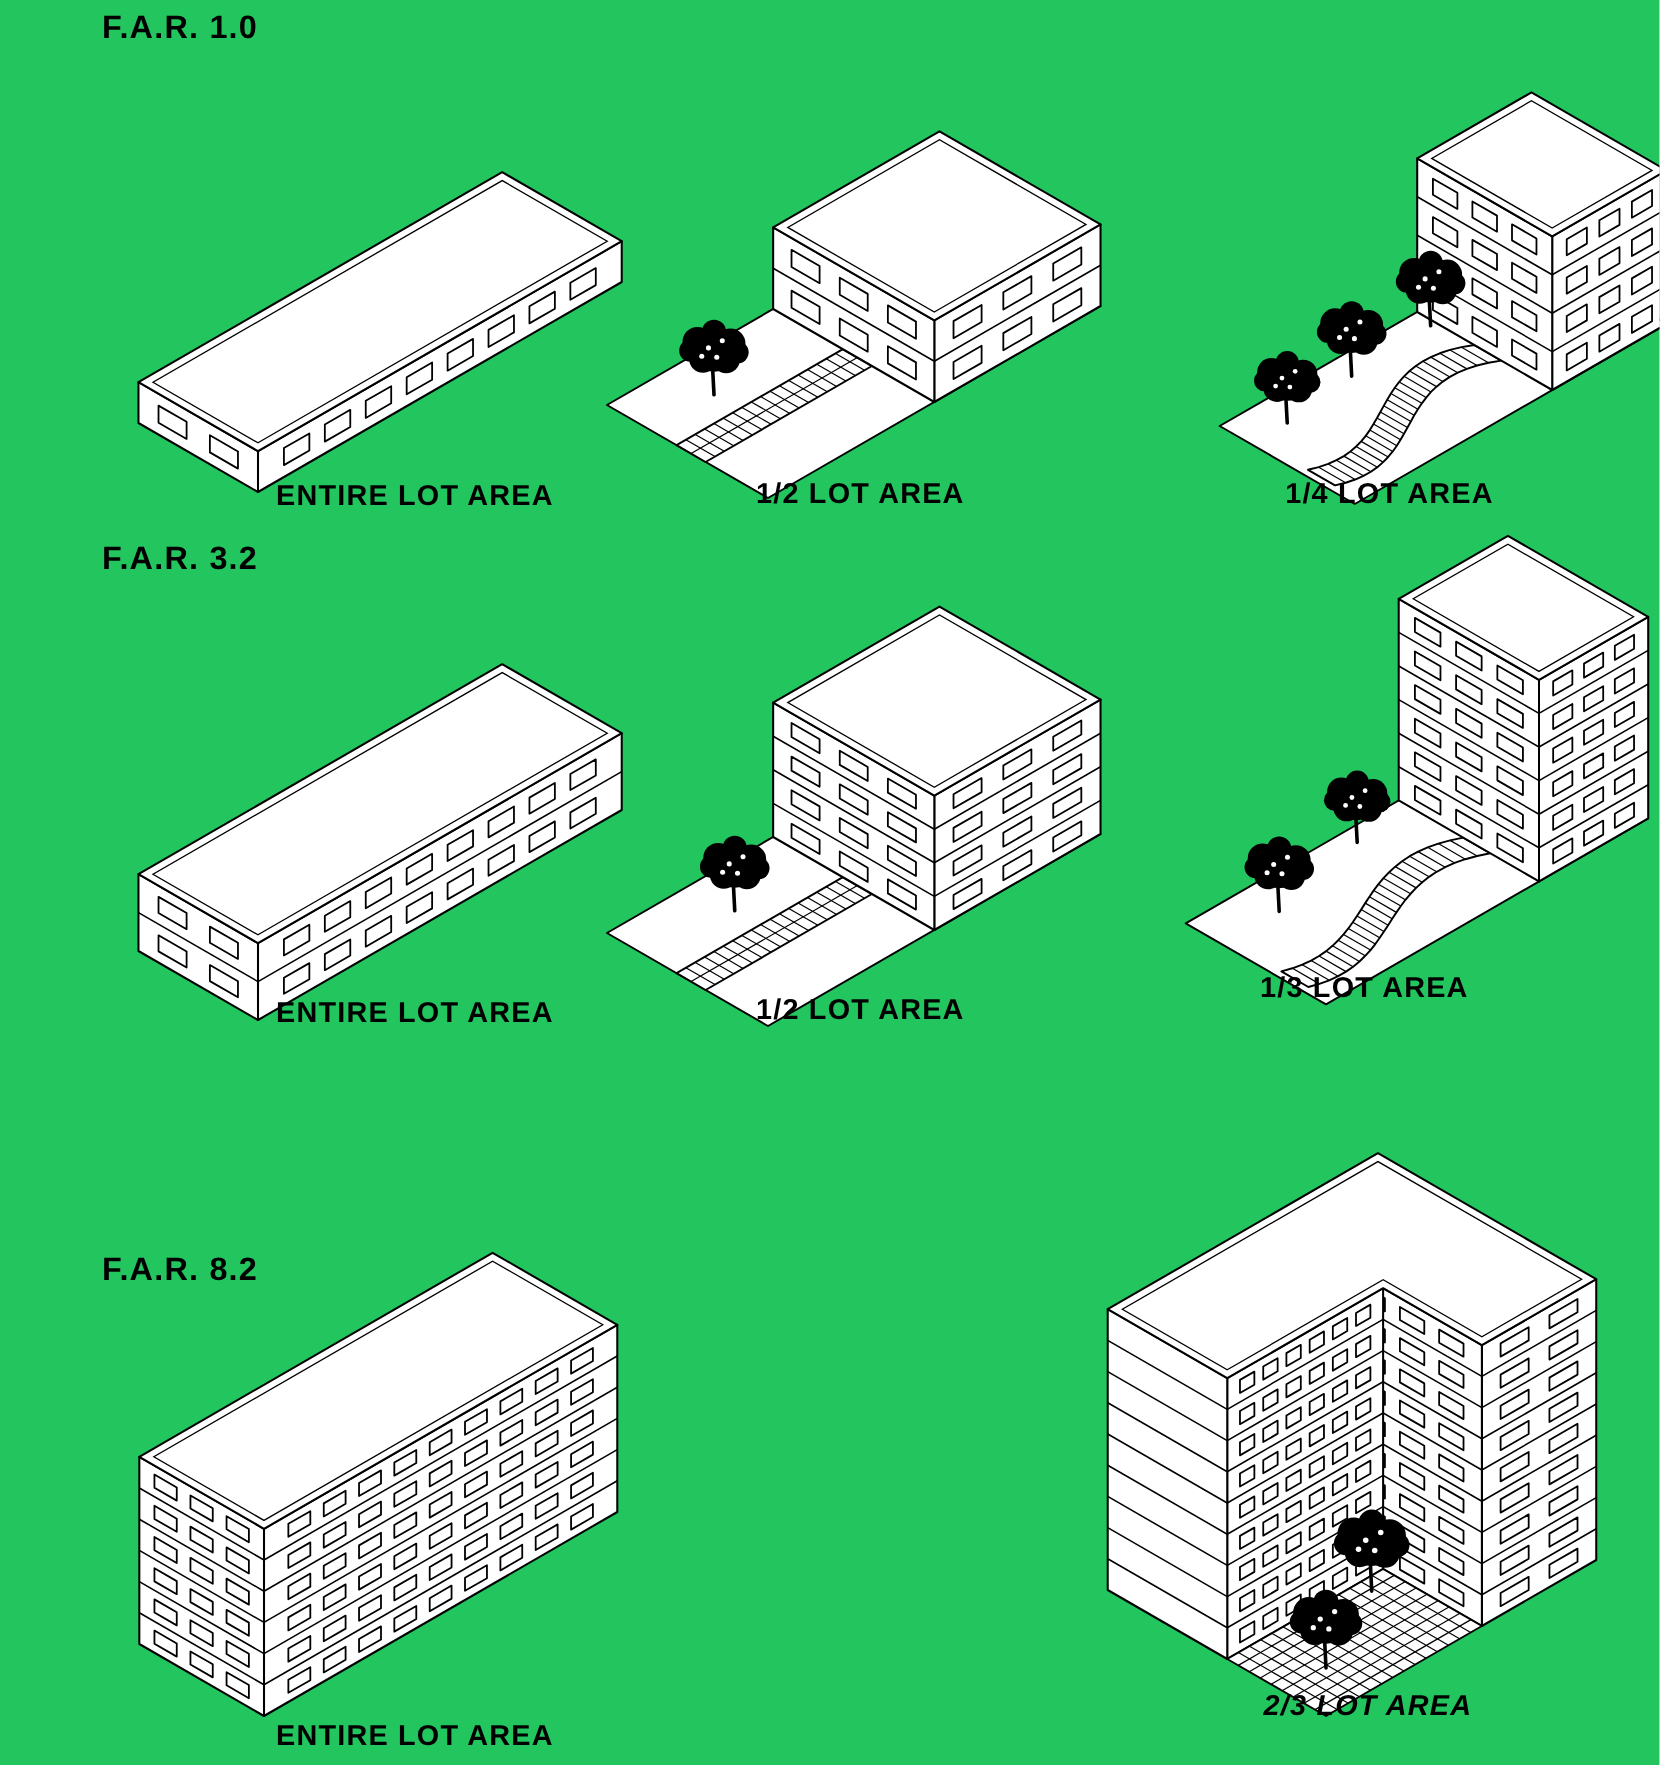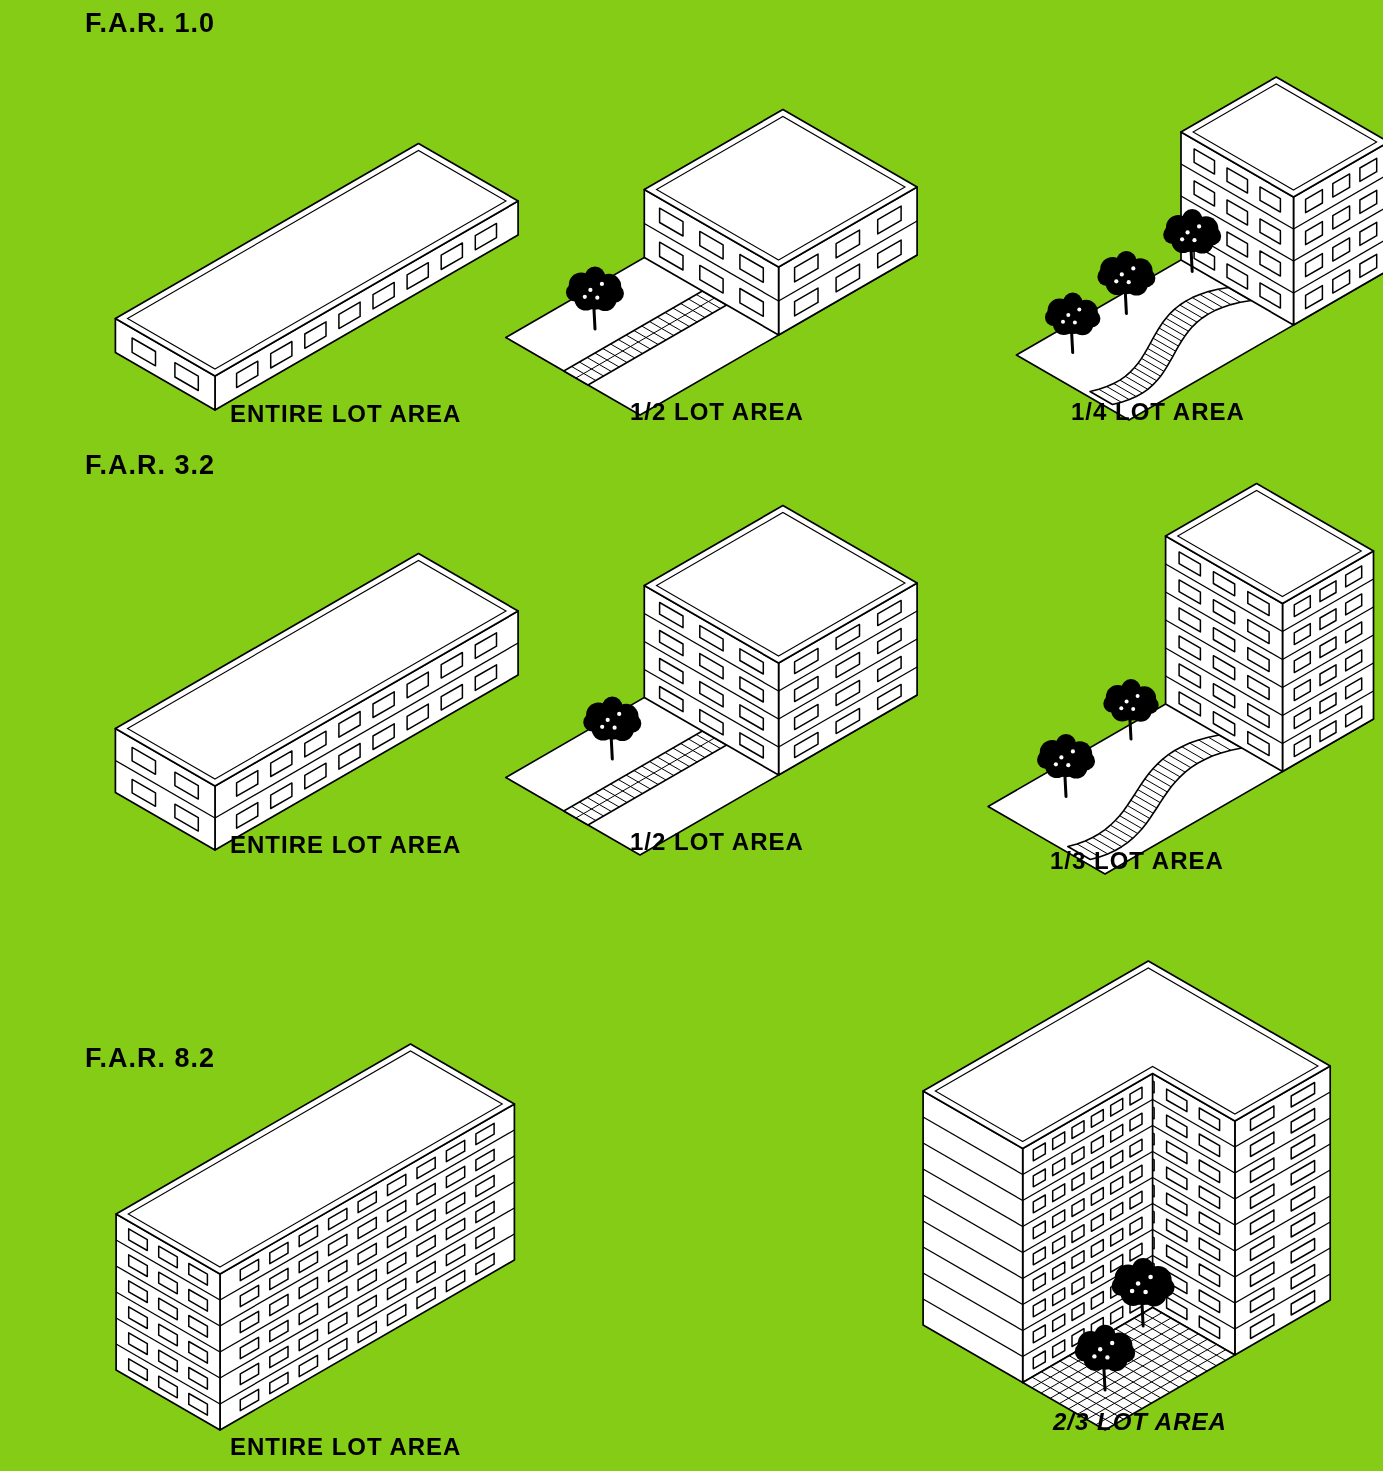--- a/index.html
+++ b/index.html
@@ -1,31 +1,31 @@
 <!DOCTYPE html>
 <html><head>
 <meta charset="utf-8">
 <style>
   html,body{margin:0;padding:0;background:#fff;}
-  .page{position:relative;width:1383px;height:1471px;background:#84cc16;
+  .page{position:relative;width:1383px;height:1471px;background:#22c55e;
         font-family:"Liberation Sans",sans-serif;color:#000;overflow:hidden;}
   .far-label{position:absolute;margin:0;font-size:27px;font-weight:bold;letter-spacing:1px;}
   #label-far-1{left:85px;top:8px;}
   #label-far-2{left:85px;top:450px;}
   #label-far-6{left:85px;top:1043px;}
   .fig{position:absolute;margin:0;padding:0;}
   .fig svg{position:absolute;left:0;top:0;width:100%;height:100%;}
   .cap{position:absolute;width:340px;text-align:left;font-size:24px;font-weight:bold;
        letter-spacing:1px;white-space:nowrap;}
   #fig-far1-entire{left:55px;top:80px;width:475px;height:350px;}
   #fig-far1-half{left:505px;top:80px;width:440px;height:345px;}
   #fig-far1-quarter{left:959px;top:70px;width:448px;height:352px;text-decoration:underline;}
   #fig-far2-entire{left:55px;top:505px;width:475px;height:355px;}
   #fig-far2-half{left:505px;top:500px;width:440px;height:360px;}
-  #fig-far2-third{left:935px;top:479px;width:448px;height:402px;}
+  #fig-far2-third{left:935px;top:442px;width:448px;height:402px;}
   #fig-far6-entire{left:55px;top:1040px;width:480px;height:425px;}
   #fig-far6-twothirds{left:920px;top:960px;width:462px;height:505px;font-style:italic;}
   #fig-far1-entire .cap{left:175px;top:320px;}
   #fig-far1-half .cap{left:125px;top:318px;}
   #fig-far1-quarter .cap{left:112px;top:328px;}
   #fig-far2-entire .cap{left:175px;top:326px;}
   #fig-far2-half .cap{left:125px;top:328px;}
   #fig-far2-third .cap{left:115px;top:368px;}
   #fig-far6-entire .cap{left:175px;top:393px;}
   #fig-far6-twothirds .cap{left:133px;top:448px;}

